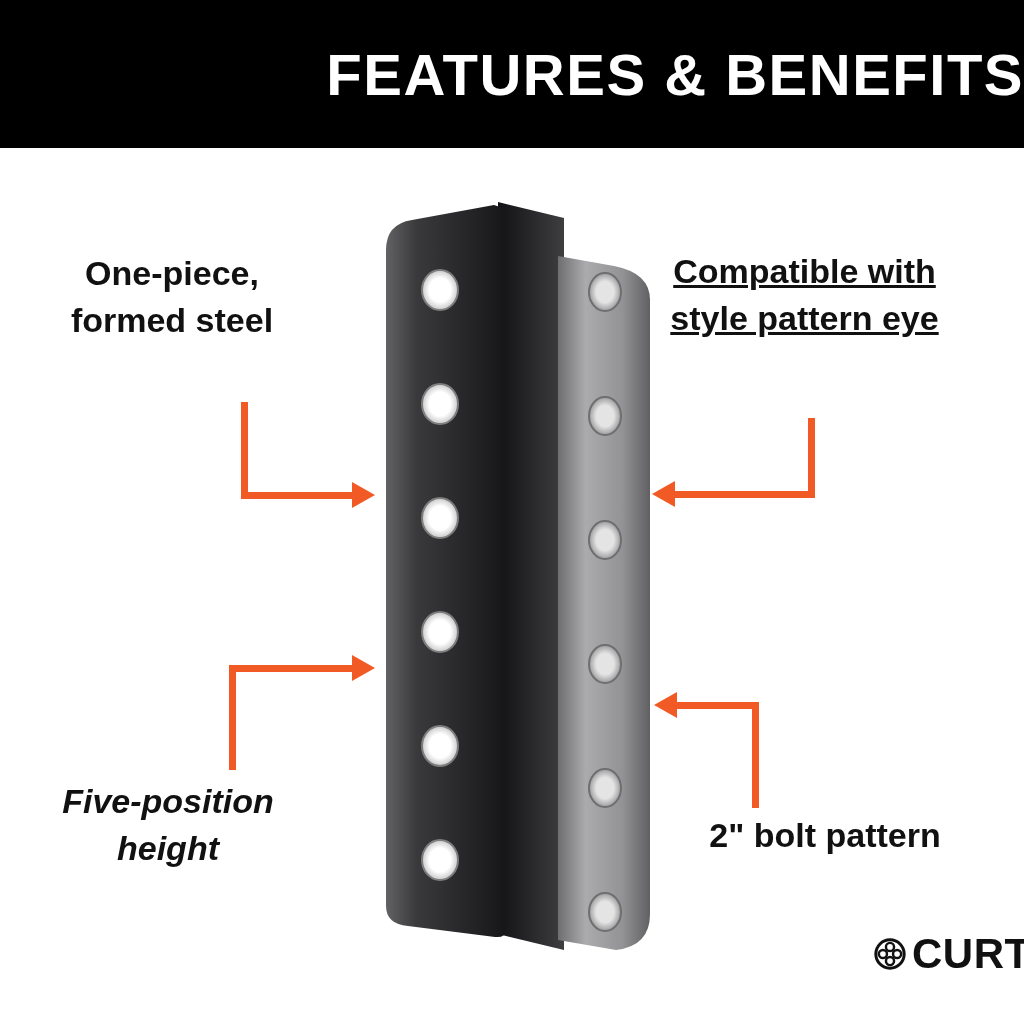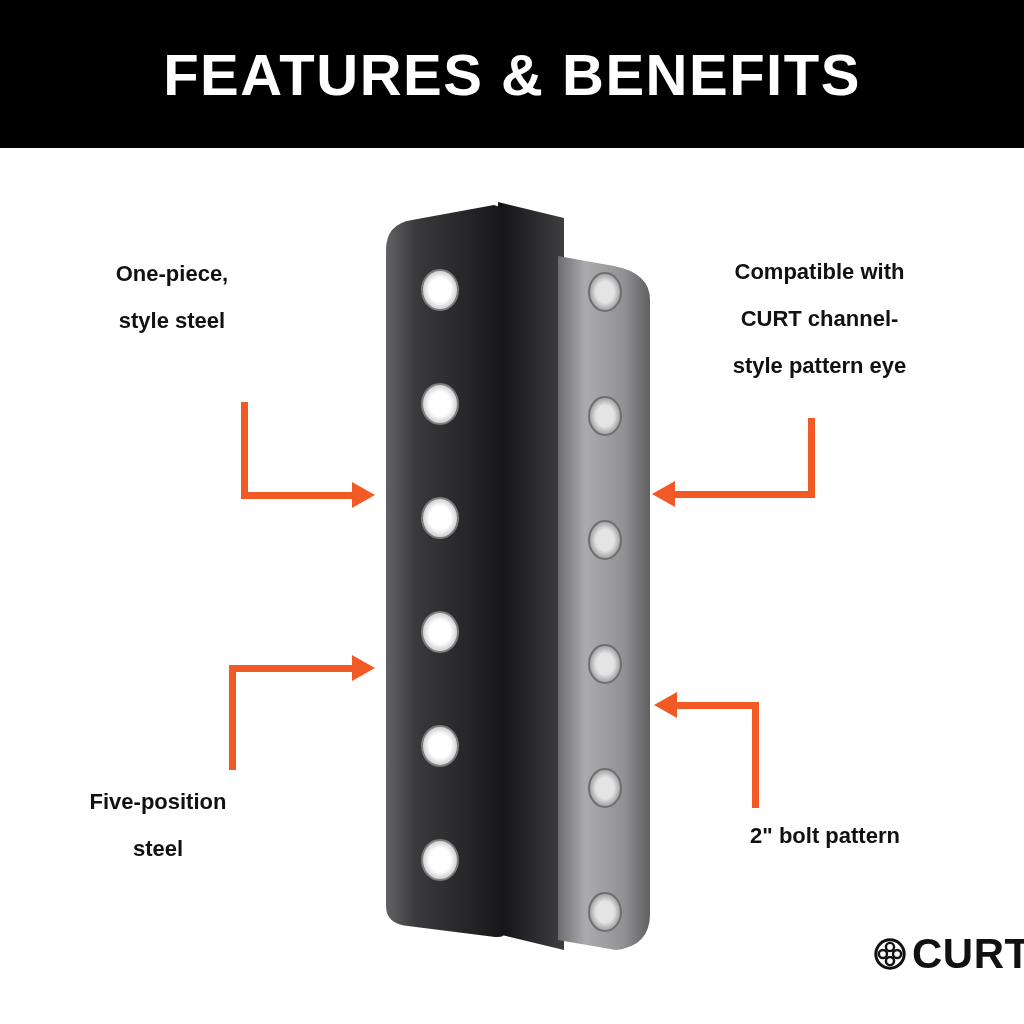--- a/index.html
+++ b/index.html
@@ -17,42 +17,42 @@
   }
 
   
   .banner {
     position: absolute;
     top: 0; left: 0;
     width: 1024px; height: 148px;
     background: var(--banner_bg, #000);
     display: flex;
     align-items: center;
-    justify-content: center;
+    justify-content: flex-end;
   }
   .banner h1 {
     color: var(--banner_text, #fff);
     font-size: 58px;
     font-weight: bold;
     letter-spacing: 1.5px;
     white-space: nowrap;
   }
 
   
   .callout {
     position: absolute;
     text-align: center;
     color: var(--ink, #111);
     font-weight: bold;
-    font-size: 22px;
+    font-size: 34px;
     line-height: 47px;
   }
   .callout-tl { left: 27px;  top: 250px; width: 290px; }
-  .callout-tr { left: 637px; top: 248px; width: 365px; }
-  .callout-bl { left: 13px;  top: 778px; width: 290px; }
+  .callout-tr { left: 622px; top: 248px; width: 365px; text-decoration: underline; }
+  .callout-bl { left: 23px;  top: 778px; width: 290px; font-style: italic; }
   .callout-br { left: 655px; top: 812px; width: 340px; }
 
   
   .seg {
     position: absolute;
     background: var(--accent, #F15A24);
   }
   .head {
     position: absolute;
     width: 0; height: 0;
@@ -144,32 +144,31 @@
       <ellipse cx="227" cy="218" rx="16" ry="19" fill="url(#gHoleR)"></ellipse>
       <ellipse cx="227" cy="342" rx="16" ry="19" fill="url(#gHoleR)"></ellipse>
       <ellipse cx="227" cy="466" rx="16" ry="19" fill="url(#gHoleR)"></ellipse>
       <ellipse cx="227" cy="590" rx="16" ry="19" fill="url(#gHoleR)"></ellipse>
       <ellipse cx="227" cy="714" rx="16" ry="19" fill="url(#gHoleR)"></ellipse>
     </g>
   </svg>
 
   <div class="callout callout-tl">
     <div>One-piece,</div>
-    <div>style steel</div>
+    <div>formed steel</div>
   </div>
 
   <div class="callout callout-tr">
     <div>Compatible with</div>
-    <div>CURT channel-</div>
     <div>style pattern eye</div>
   </div>
 
   <div class="callout callout-bl">
     <div>Five-position</div>
-    <div>steel</div>
+    <div>height</div>
   </div>
 
   <div class="callout callout-br">
     <div>2" bolt pattern</div>
   </div>
 
   <div>
     <div class="seg" style="left:241px;top:402px;width:7px;height:97px"></div>
     <div class="seg" style="left:241px;top:492px;width:116px;height:7px"></div>
     <div class="head head-right" style="left:352px;top:482px"></div>

